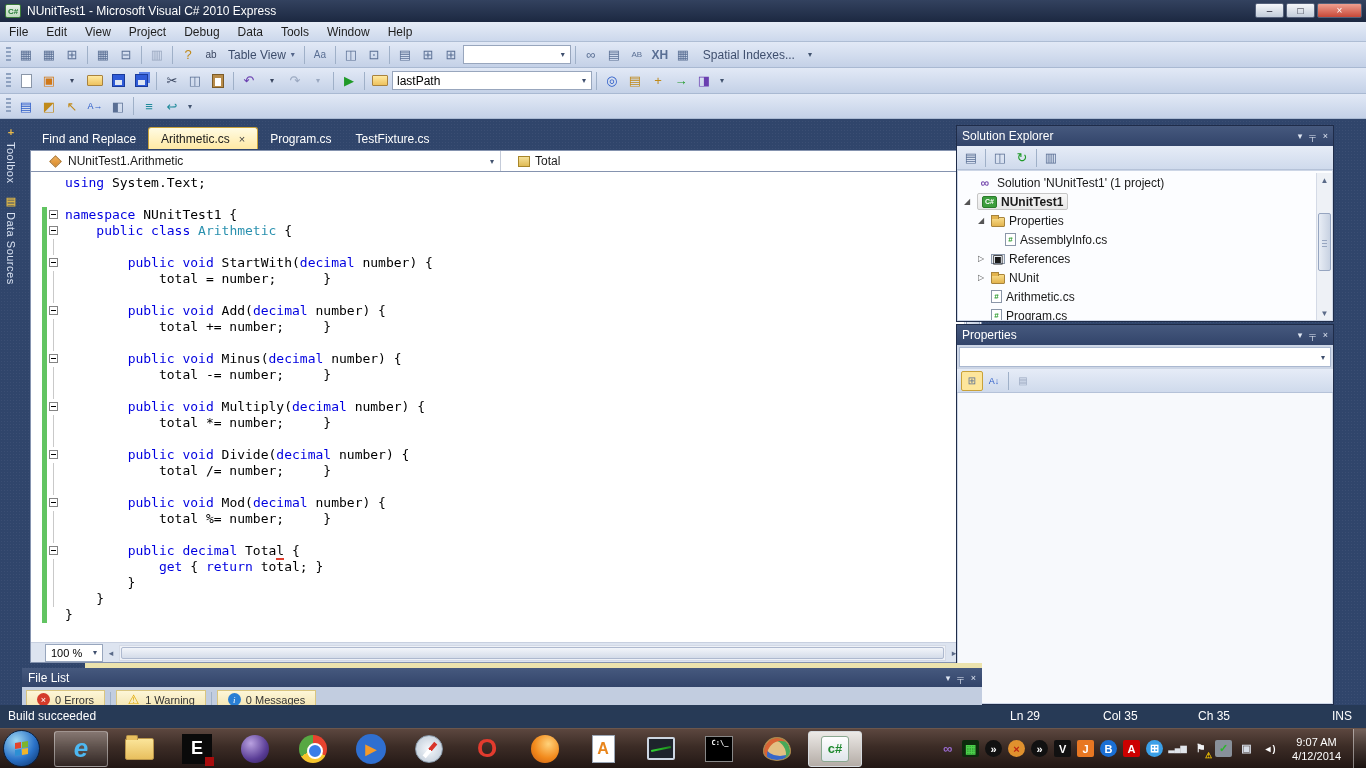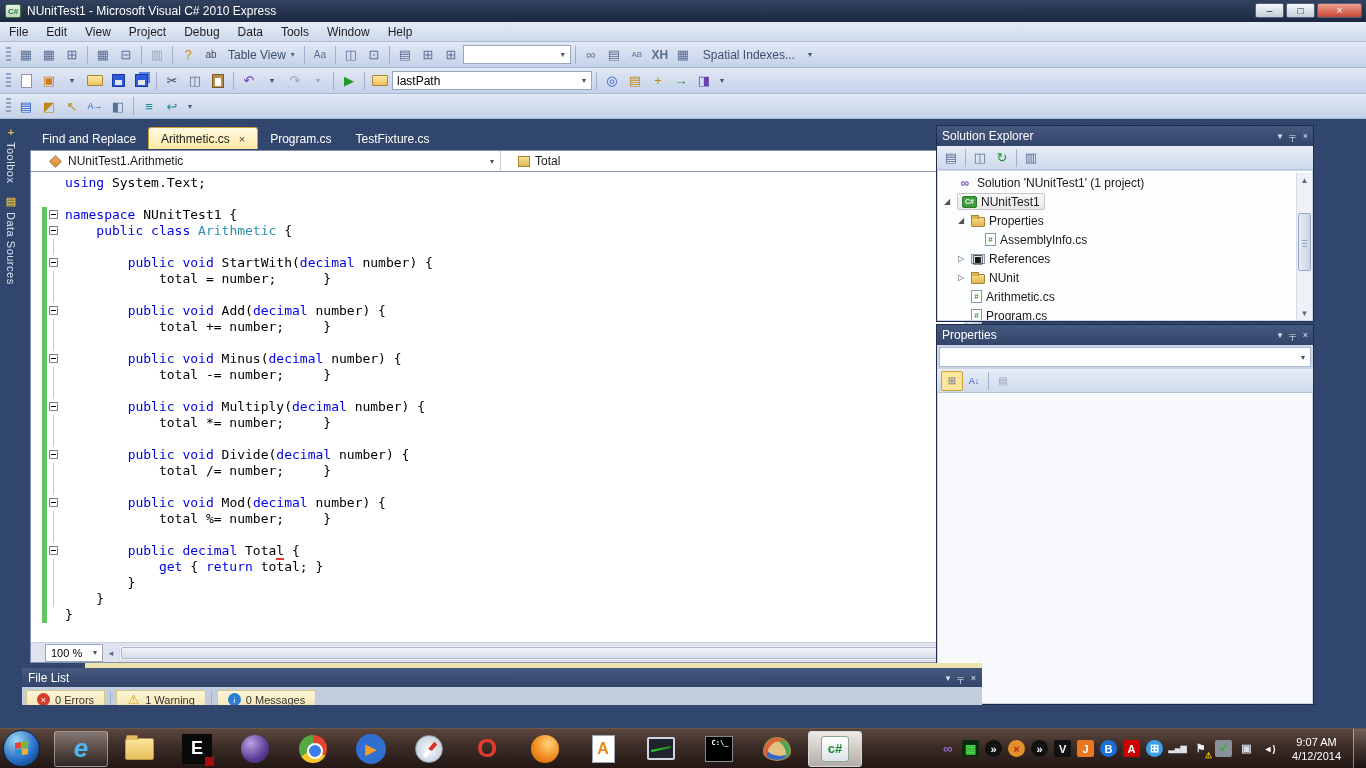--- a/index.html
+++ b/index.html
@@ -125,21 +125,21 @@
     background:#dde4f0; display:flex; align-items:center; border-top:1px solid #c8d0e0;padding-left:13px; }
   .zoom-combo { width:58px; height:18px; margin-left:1px; background:#fff;
     border:1px solid #98a6bd; font-size:11px; display:flex; align-items:center; padding-left:5px; }
   .hbtn { width:16px; text-align:center; font-size:9px; color:#5a6a88; }
   .htrack { flex:1; height:16px; background:#eef1f7; border:1px solid #d4dae6; position:relative; }
   .hthumb { position:absolute; left:1px; right:1px; top:1px; bottom:1px;
     background:linear-gradient(#f2f5fa,#d4dce9); border:1px solid #aeb9cf; border-radius:2px; }
   .corner { width:2px; }
 
   
-  .panel { position:absolute; left:936px; width:378px; background:#cdd6e6;
+  .panel { position:absolute; left:956px; width:378px; background:#cdd6e6;
     border:1px solid #1f2c49; }
   .panel.se { top:125px; height:197px; }
   .panel.props { top:324px; height:381px; }
   .panel-header { height:20px; background:linear-gradient(#46597e,#32446a); color:#fff;
     font-size:12px; display:flex; align-items:center; padding:0 5px; }
   .ph-icons { margin-left:auto; display:flex; gap:7px; font-size:9px; color:#dfe6f2; }
   .se-toolbar { height:24px; background:linear-gradient(#e6ecf7,#cfdaec); display:flex;
     align-items:center; padding-left:3px; border-bottom:1px solid #b5c2d8; }
   .se-body { position:absolute; top:45px; left:1px; right:1px; bottom:1px; background:#fcfdff; }
   .se-tree { position:absolute; left:0; top:2px; right:17px; bottom:0; overflow:hidden;
@@ -151,21 +151,21 @@
   .ti-project { background:#3d9e3d; color:#fff; font-size:7px; font-weight:bold; width:15px;
     height:12px; border-radius:2px; border:1px solid #2a7a2a; }
   .ti-folder, .ti-folder-open { width:14px; height:10px;
     background:linear-gradient(#f8dc8a,#e3b44e); border:1px solid #a8843c; border-radius:1px;
     position:relative; margin-top:2px; }
   .ti-folder::before, .ti-folder-open::before { content:""; position:absolute; top:-3px; left:-1px;
     width:6px; height:3px; background:#e3b44e; border:1px solid #a8843c; border-bottom:none; }
   .ti-references { width:14px; height:10px; border:1px solid #8a96a8; background:#e8ecf2; }
   .ti-cs { width:11px; height:13px; background:#fff; border:1px solid #8a96a8; color:#2a9a2a;
     font-size:8px; font-weight:bold; }
-  .tree-label.b { font-weight:normal; }
+  .tree-label.b { font-weight:bold; }
   .selbox { display:flex; align-items:center; gap:4px; border:1px solid #c6c6c6;
     background:linear-gradient(#f8f8f8,#e8e8e8); padding:0 4px; height:17px; border-radius:2px; }
   .vsb { position:absolute; top:2px; right:0; width:16px; bottom:0; background:#eef1f6;
     border-left:1px solid #d4dae6; }
   .vsb .sbtn.up { top:0; }
   .vsb-thumb { position:absolute; left:1px; right:1px; top:40px; height:58px;
     background:linear-gradient(90deg,#e8edf5,#c8d2e2); border:1px solid #96a5c0; border-radius:2px; }
   .vsb-grip { position:absolute; left:3px; right:3px; top:26px; height:1px; background:#96a5c0;
     box-shadow:0 3px 0 #96a5c0, 0 6px 0 #96a5c0; }
   .props-combo { position:absolute; top:22px; left:2px; right:2px; height:20px; background:#fff;
@@ -601,20 +601,27 @@
           <span>1 Warning</span>
         </div>
         <span class="el-sep"></span>
         <div class="el-btn">
           <span class="el-ic el-info">i</span>
           <span>0 Messages</span>
         </div>
       </div>
   </div>
 
+  <div class="statusbar">
+    <span class="sb-msg">Build succeeded</span>
+    <span class="sb-ln">Ln 29</span>
+    <span class="sb-col">Col 35</span>
+    <span class="sb-ch">Ch 35</span>
+    <span class="sb-ins">INS</span>
+  </div>
 
   <div class="taskbar">
     <div class="start-orb">
       <span class="orb-flag"></span>
     </div>
     <div class="taskbar-apps">
         <div class="task-btn framed">
           <span class="ai" style="color: rgb(77, 184, 242); font-size: 26px; font-style: italic;">e</span>
         </div>
         <div class="task-btn">

